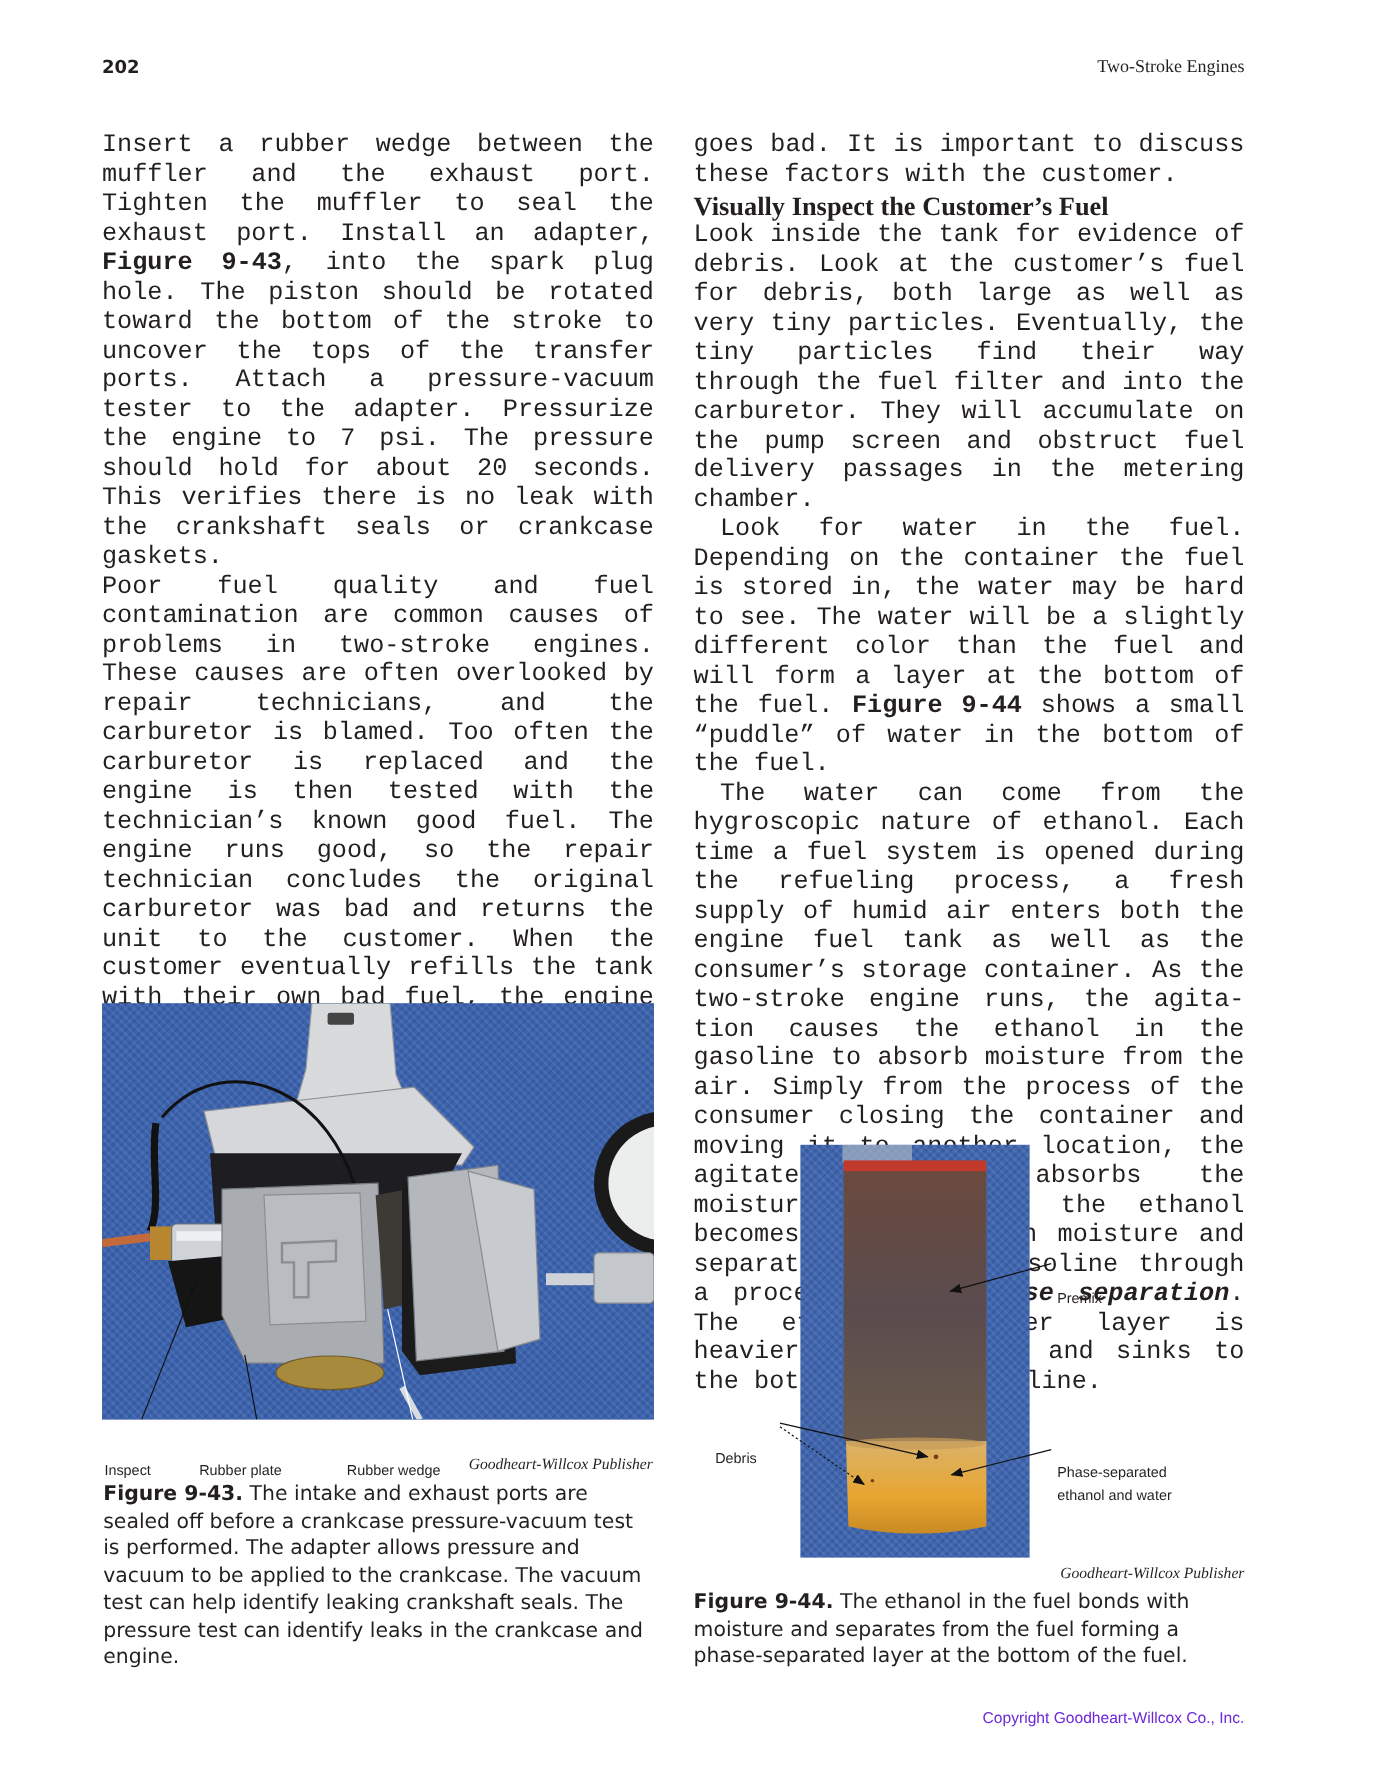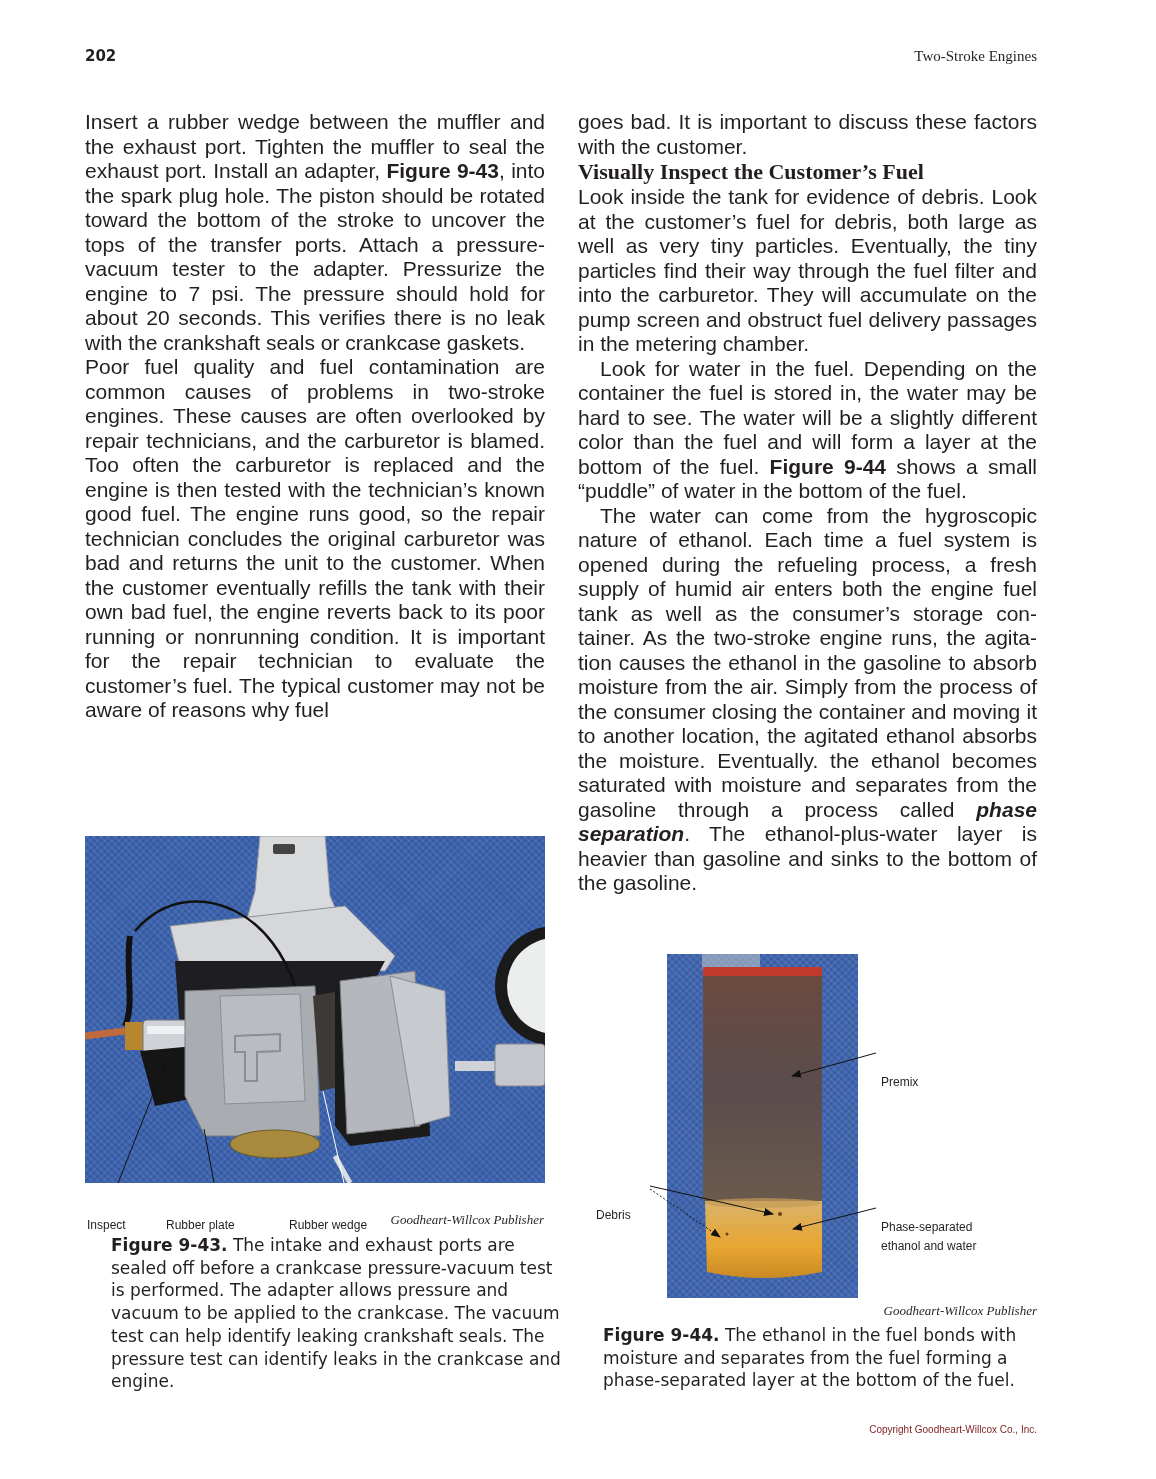--- a/index.html
+++ b/index.html
@@ -6,45 +6,45 @@
   html, body { width: 1156px; height: 1479px; background: #ffffff; }
   body { position: relative; color: #231f20; font-family: "DejaVu Serif", "Liberation Serif", serif; overflow: hidden; }
 
   .page-number { position: absolute; left: 85px; top: 47px; font-family: "DejaVu Sans", "Liberation Sans", sans-serif; font-weight: bold; font-size: 15px; color: #231f20; text-align: right; }
   .running-head { position: absolute; right: 119px; top: 48px; font-family: "Liberation Serif", serif; font-size: 15px; color: #231f20; }
 
   .col { position: absolute; width: 460px; }
   .col-left { left: 85px; top: 110px; }
   .col-right { left: 578px; top: 110px; width: 459px; }
 
-  .body-text { font-family: Liberation Sans, sans-serif; font-size: 21px; line-height: 24.5px; text-align: justify; hyphens: manual; color: #231f20; }
+  .body-text { font-family: Liberation Mono, monospace; font-size: 21px; line-height: 24.5px; text-align: justify; hyphens: manual; color: #231f20; }
   .body-text.indent { text-indent: 22px; }
   .body-text b { font-weight: bold; }
   .body-text .term { font-weight: bold; font-style: italic; }
 
   .section-heading { font-family: "Liberation Serif", serif; font-weight: bold; font-size: 22px; line-height: 26px; color: #231f20; }
 
   .gap-before-heading { }
 
   
   .fig1 { position: absolute; left: 85px; top: 836px; width: 460px; height: 347px; background: #3c63ad; overflow: hidden; }
   .fig2 { position: absolute; left: 667px; top: 954px; width: 191px; height: 344px; background: #3f66ae; overflow: hidden; }
 
   .fabric { position: absolute; inset: 0;
     background-image:
       repeating-linear-gradient(45deg, rgba(255,255,255,0.07) 0 2px, transparent 2px 5px),
       repeating-linear-gradient(-45deg, rgba(0,0,40,0.10) 0 2px, transparent 2px 5px);
   }
 
   .fig-label { position: absolute; font-family: "Liberation Sans", sans-serif; font-size: 12px; color: #231f20; line-height: 19px; white-space: nowrap; margin-top: 28px; }
   .credit { position: absolute; font-family: "Liberation Serif", serif; font-style: italic; font-size: 13px; color: #231f20; margin-left: 48px; }
-  .caption { position: absolute; font-family: "DejaVu Sans", "Liberation Sans", sans-serif; font-size: 17px; line-height: 22.7px; color: #231f20; margin-left: 25px; }
+  .caption { position: absolute; font-family: "DejaVu Sans", "Liberation Sans", sans-serif; font-size: 17px; line-height: 22.7px; color: #231f20; }
   .caption b { font-weight: bold; }
 
-  .copyright { position: absolute; right: 119px; top: 1424px; font-family: "Liberation Sans", sans-serif; font-size: 10px; color: #7f1d1d; }
+  .copyright { position: absolute; right: 119px; top: 1424px; font-family: "Liberation Sans", sans-serif; font-size: 13px; color: #6d28d9; }
 
   svg.overlay { position: absolute; left: 0; top: 0; pointer-events: none; }
 </style>
 </head>
 <body>
 
 <div class="page-number">202</div>
 <div class="running-head">Two-Stroke Engines</div>
 
 <div class="col col-left">

